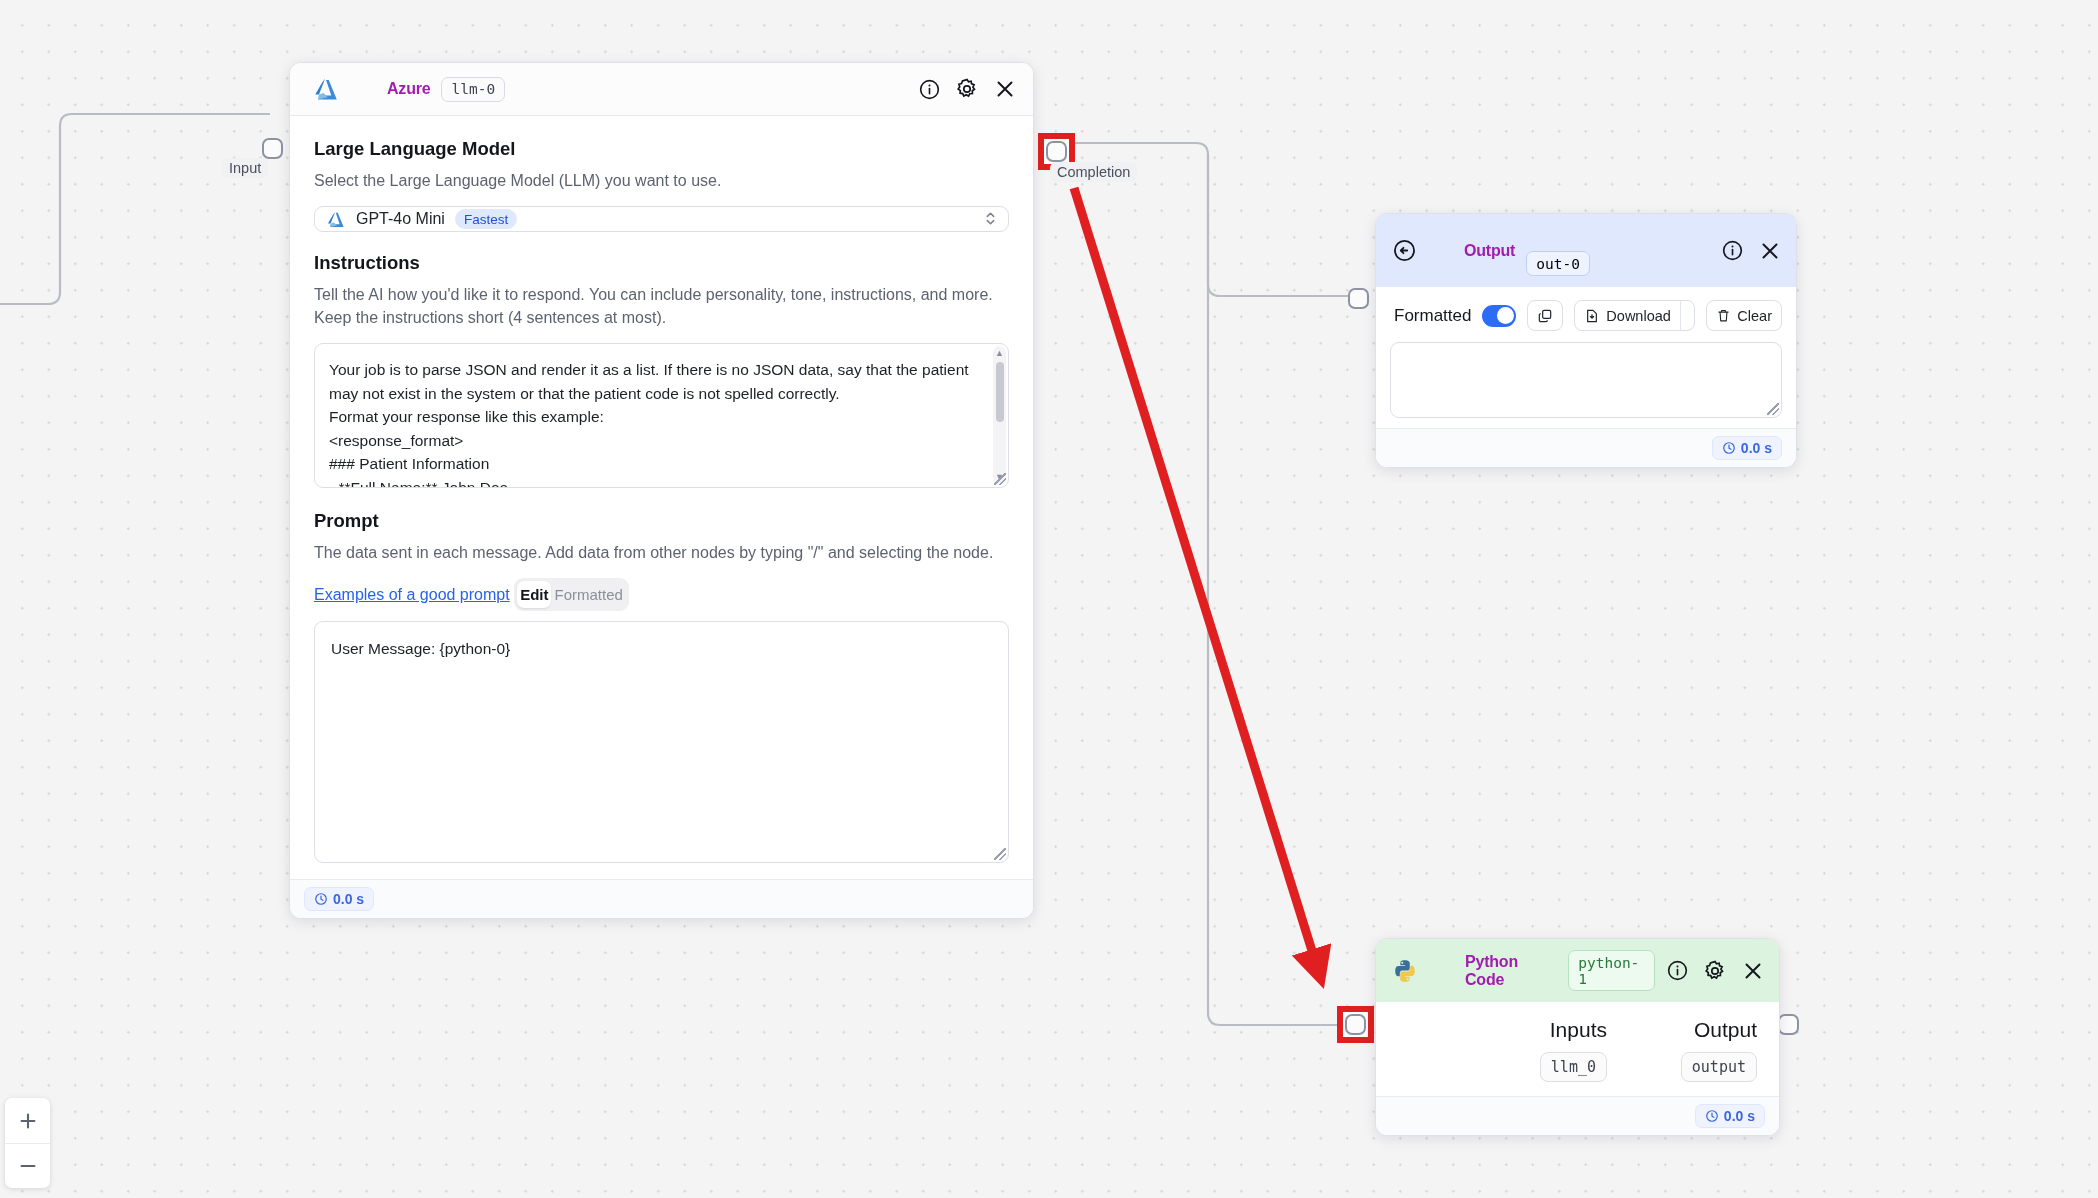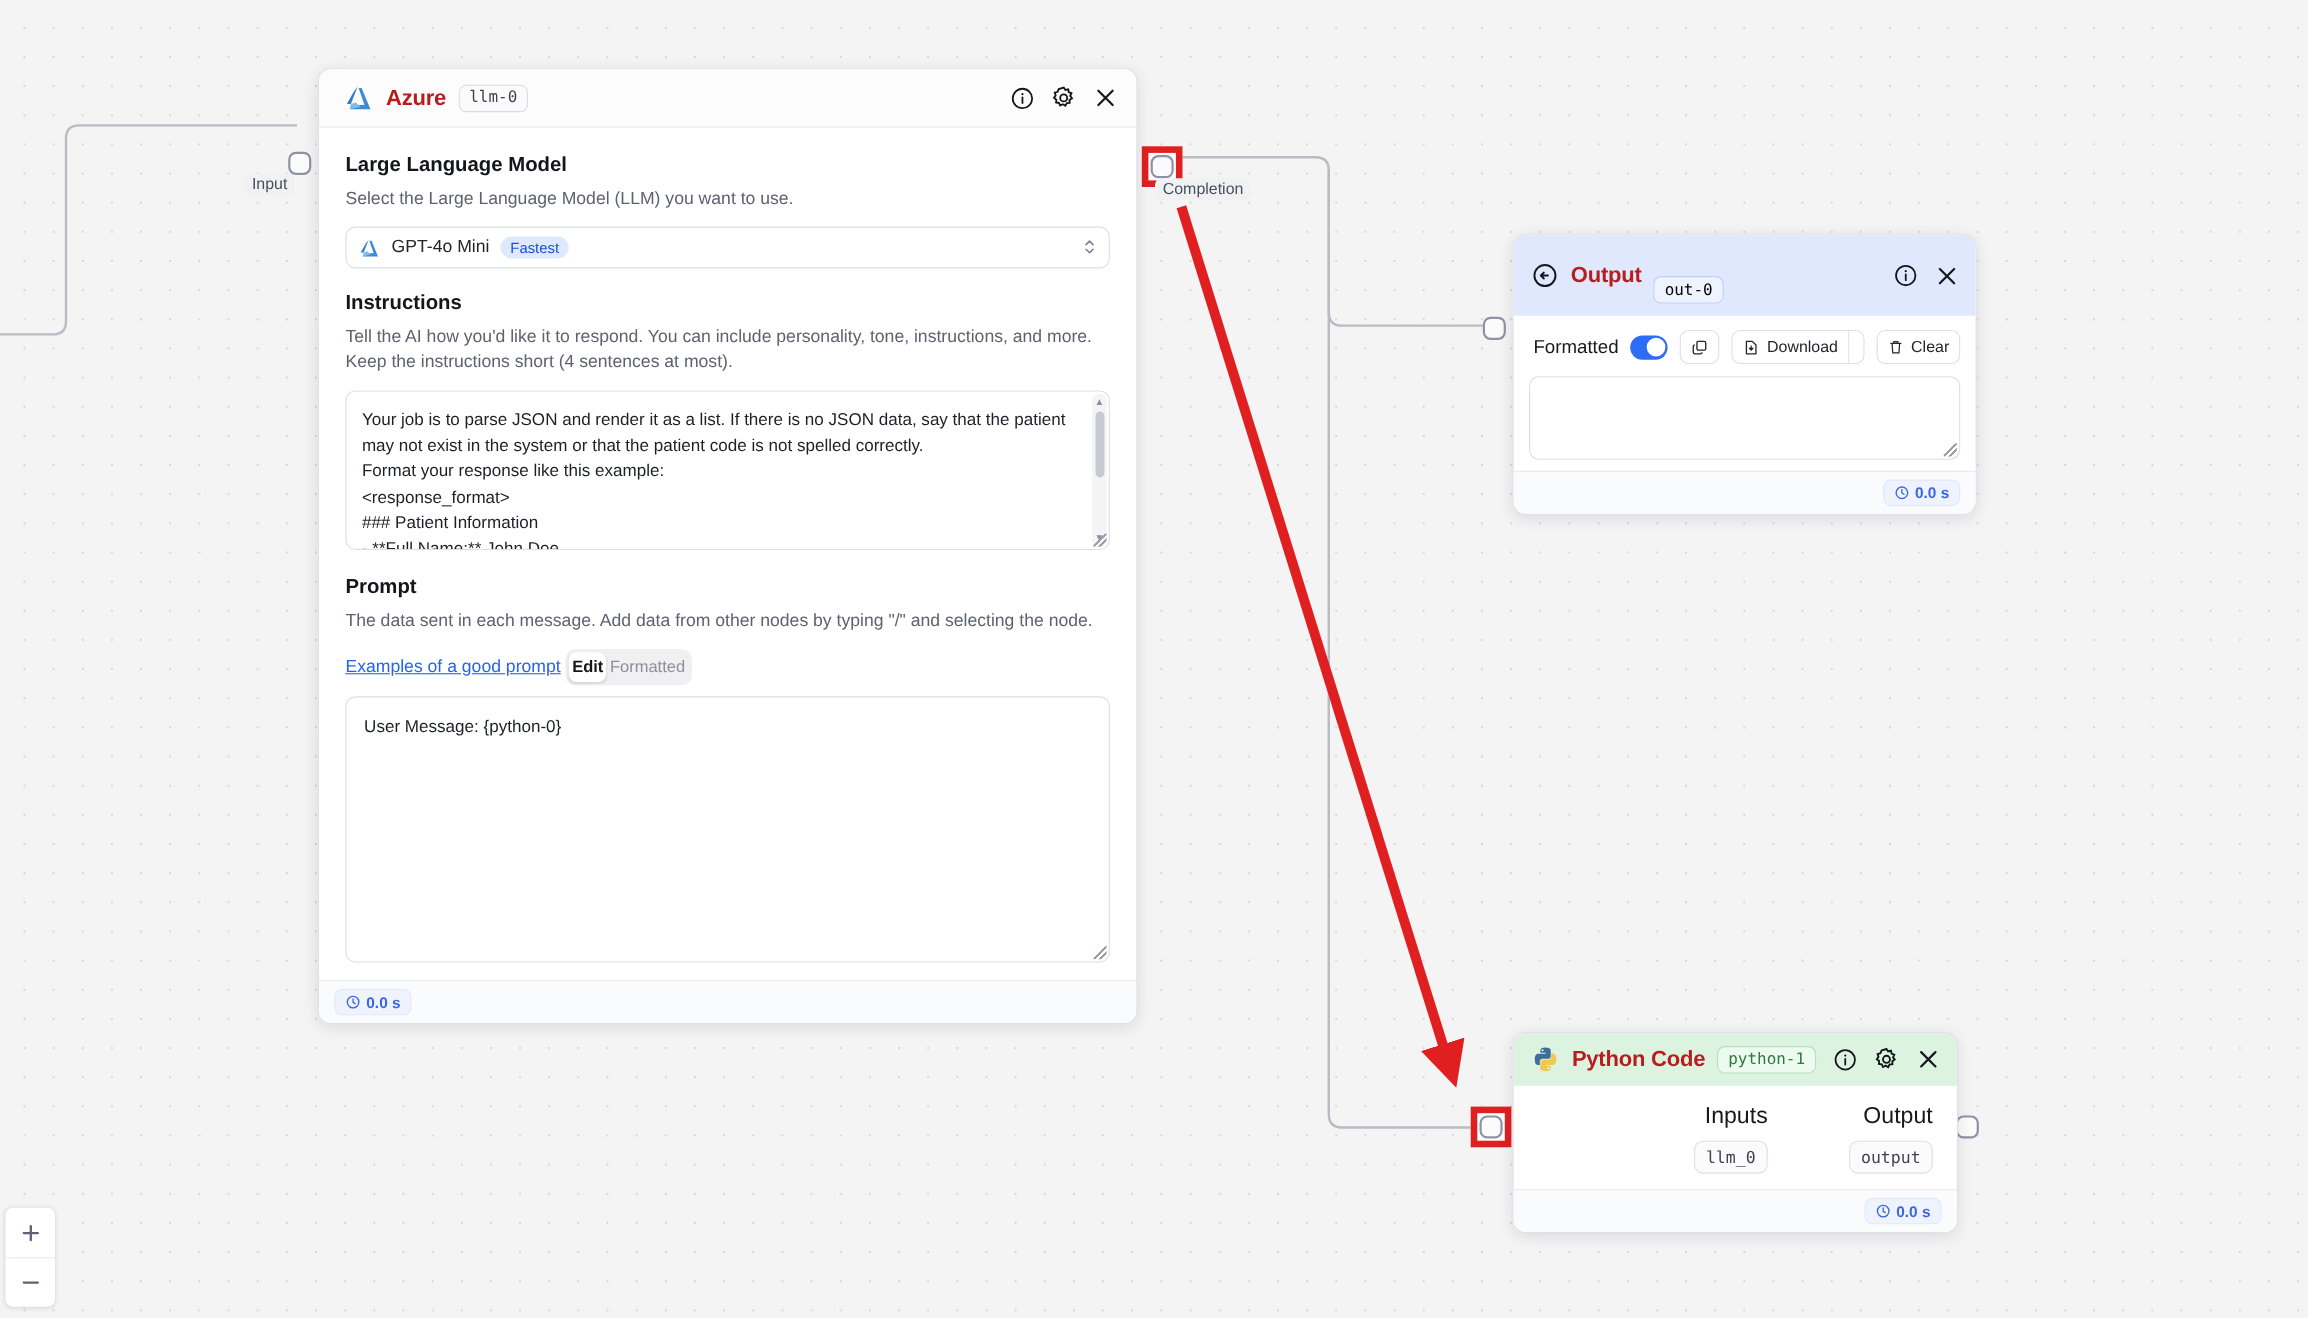--- a/index.html
+++ b/index.html
@@ -56,21 +56,21 @@
     box-shadow: 0 3px 14px rgba(16,22,44,.10);
     z-index: 10;
     overflow: hidden;
   }
   .node-header {
     display: flex; align-items: center; gap: 11px;
     padding: 13px 16px 13px 18px;
     border-bottom: 1px solid #e8eaee;
   }
   .node-title {
-    font-size: 20px; font-weight: 700; color: #b91c1c; letter-spacing: -.2px;
+    font-size: 16px; font-weight: 700; color: #a21caf; letter-spacing: -.2px; margin-left: 36px;
   }
   .node-tag {
     font-family: "DejaVu Sans Mono", monospace;
     font-size: 14.5px;
     padding: 3.5px 9px;
     border-radius: 7px;
     border: 1px solid #d9dce3;
     background: #fbfbfc;
     color: #3f4451;
   }
@@ -94,21 +94,21 @@
 
   
   #azure-node { left: 289px; top: 62px; width: 745px; }
   #azure-node .node-header { background: #fcfcfd; padding-left: 24px; }
   .azure-body { padding: 18px 24px 16px 24px; }
   .sec-title { font-size: 18.5px; font-weight: 700; color: #14161b; margin: 4px 0 9px; }
   .sec-desc  { font-size: 16px; color: #5c626f; line-height: 1.44; margin-bottom: 14px; }
   .select-box {
     display: flex; align-items: center; gap: 10px;
     border: 1px solid #dcdfe6; border-radius: 9px;
-    background: #fff; padding: 9px 12px; height: 38px;
+    background: #fff; padding: 9px 12px; height: 26px;
     cursor: pointer;
   }
   .select-label { font-size: 16px; color: #22252c; }
   .pill-fast {
     font-size: 13.5px; color: #1d4ed8; background: #dfe9fe;
     border-radius: 11px; padding: 2.5px 9px;
   }
   .select-caret { margin-left: auto; color: #7b8191; font-size: 12px; line-height: .85; text-align:center; }
 
   .ta {

